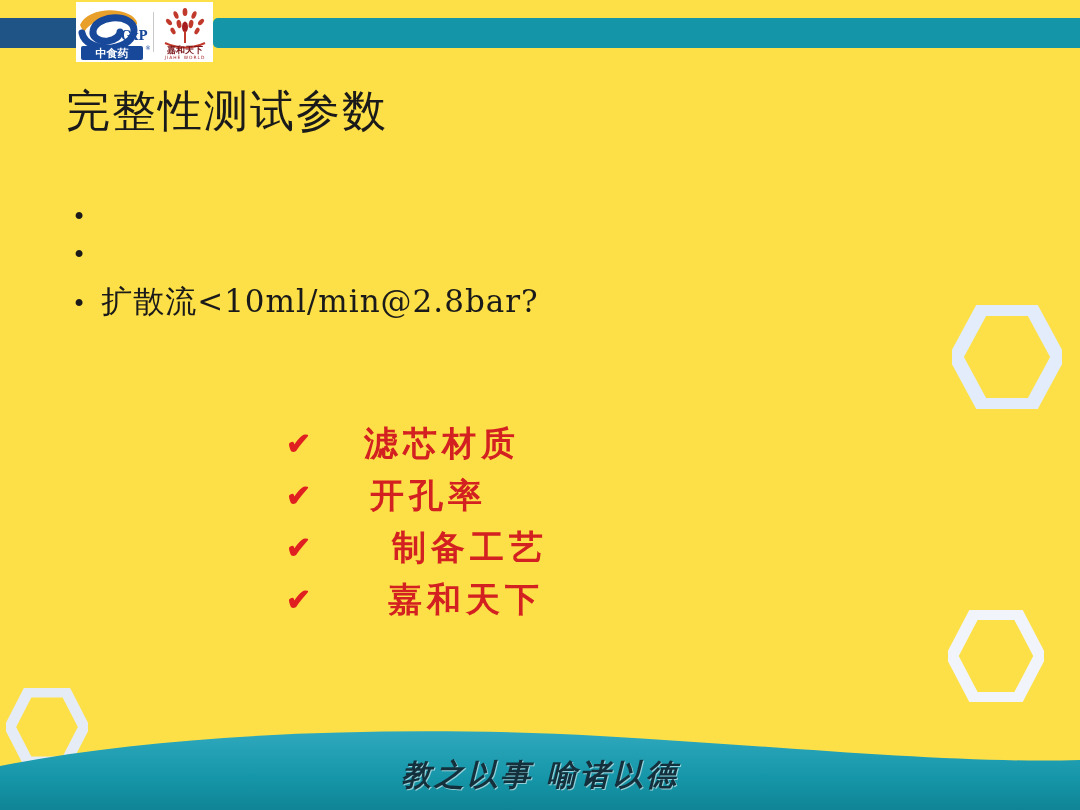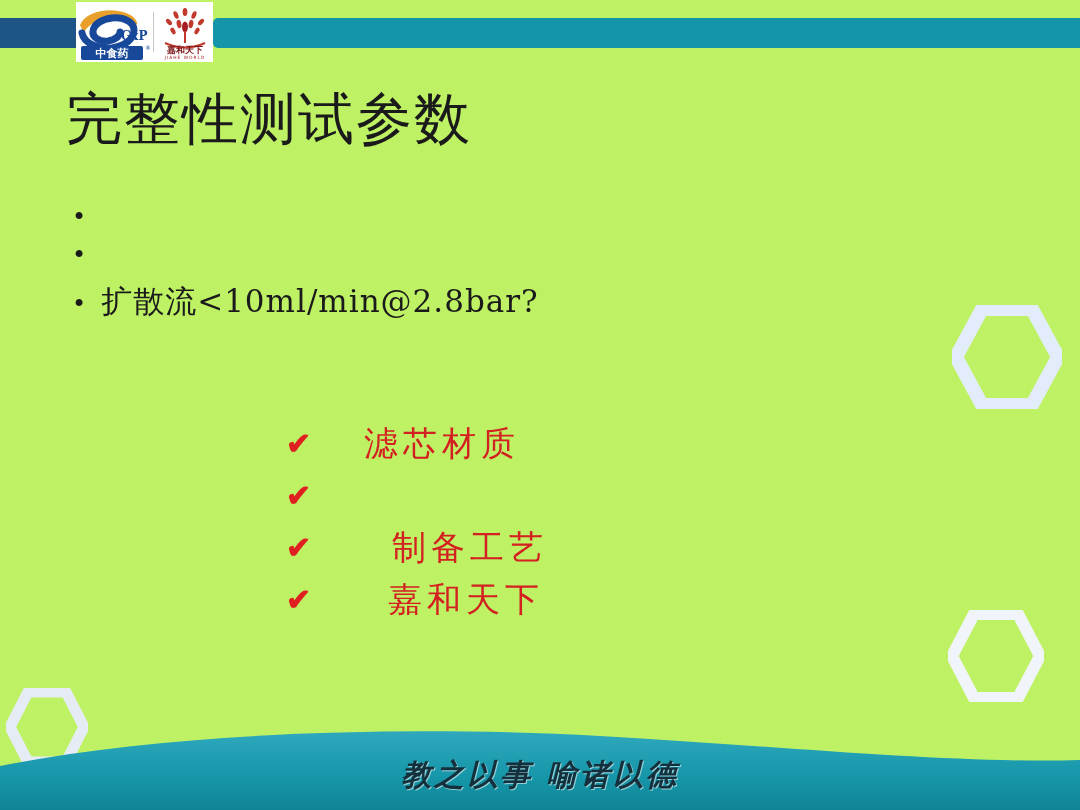--- a/index.html
+++ b/index.html
@@ -4,21 +4,21 @@
 <style>
   html, body {
     margin: 0;
     padding: 0;
     background: #ffffff;
   }
   .slide {
     position: relative;
     width: 1080px;
     height: 810px;
-    background: #bef264;
+    background: #fde047;
     overflow: hidden;
     font-family: "Liberation Sans", sans-serif;
   }
 
   
   .header-bar-left {
     position: absolute;
     left: -10px;
     top: 18px;
     width: 97px;
@@ -71,21 +71,21 @@
     position: absolute;
     pointer-events: none;
   }
 
   
   .slide-title {
     position: absolute;
     left: 66px;
     top: 82px;
     font-family: "DejaVu Serif", "Liberation Serif", serif;
-    font-size: 56px;
+    font-size: 44px;
     color: #1a1a1a;
     letter-spacing: 2px;
     white-space: nowrap;
   }
 
   
   .bullet-list {
     position: absolute;
     left: 72px;
     top: 205px;
@@ -125,21 +125,21 @@
     width: 78px;
     font-size: 30px;
     color: #e02020;
     font-weight: bold;
     line-height: 1;
   }
   .check-text {
     font-family: "DejaVu Serif", "Liberation Serif", serif;
     font-size: 34px;
     color: #d32020;
-    font-weight: normal;
+    font-weight: bold;
     letter-spacing: 5px;
     white-space: nowrap;
   }
   .check-row.indent-1 .check-text { margin-left: 0px; }
   .check-row.indent-2 .check-text { margin-left: 6px; }
   .check-row.indent-3 .check-text { margin-left: 28px; }
   .check-row.indent-4 .check-text { margin-left: 24px; }
 
   
   .footer-wave {
@@ -243,20 +243,21 @@
     </div>
   </div>
 
   <div class="check-list">
     <div class="check-row indent-1">
       <span class="check-mark">✔</span>
       <span class="check-text">滤芯材质</span>
     </div>
     <div class="check-row indent-2">
       <span class="check-mark">✔</span>
+      <span class="check-text">开孔率</span>
     </div>
     <div class="check-row indent-3">
       <span class="check-mark">✔</span>
       <span class="check-text">制备工艺</span>
     </div>
     <div class="check-row indent-4">
       <span class="check-mark">✔</span>
       <span class="check-text">嘉和天下</span>
     </div>
   </div>

